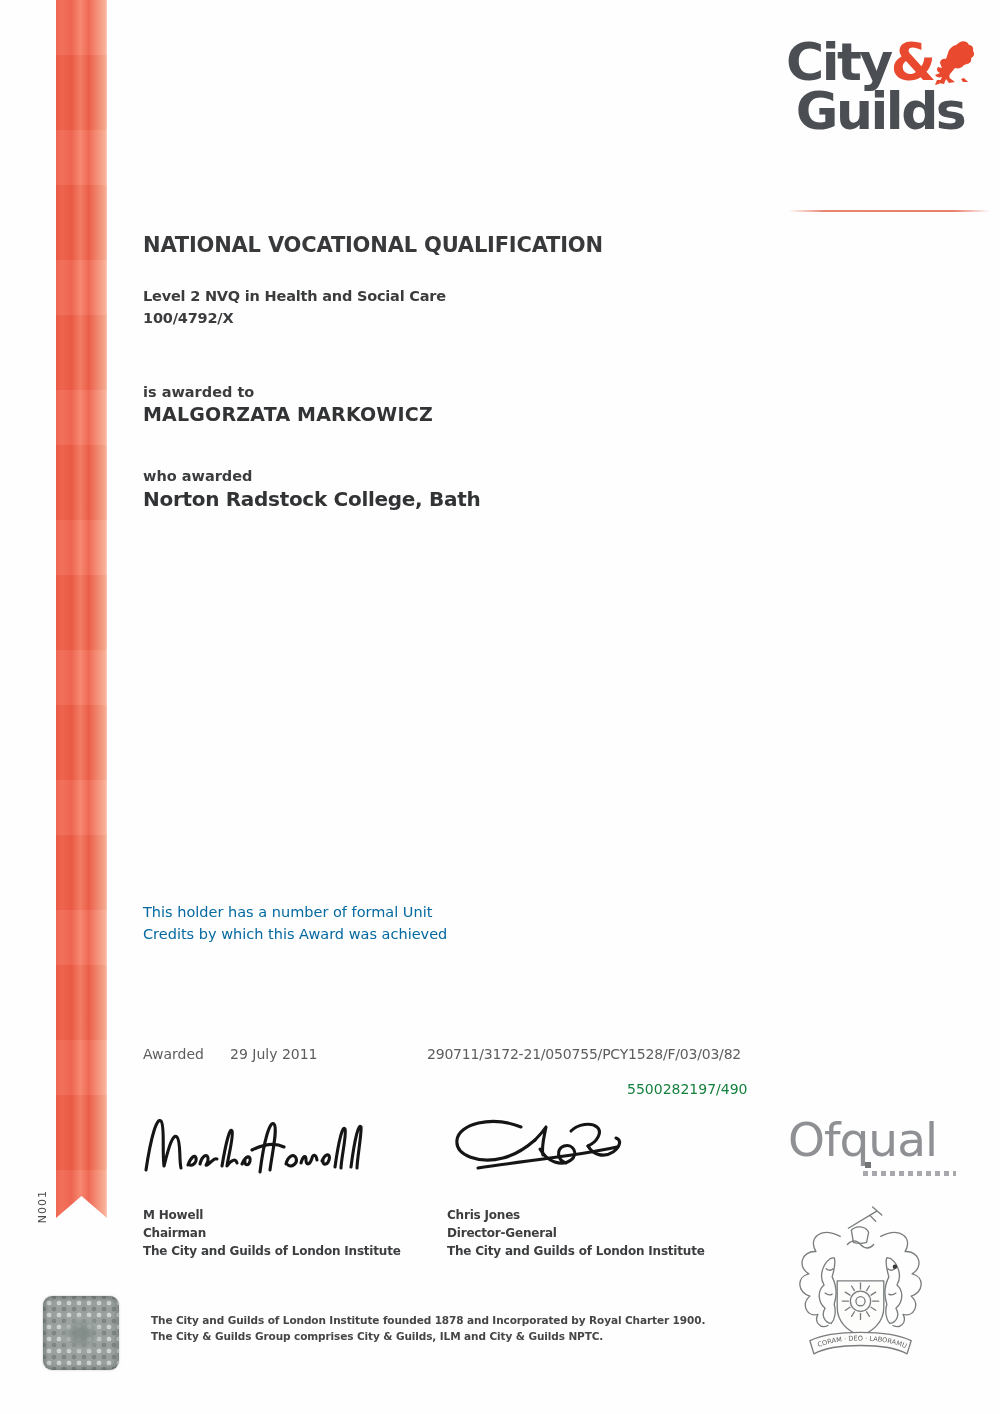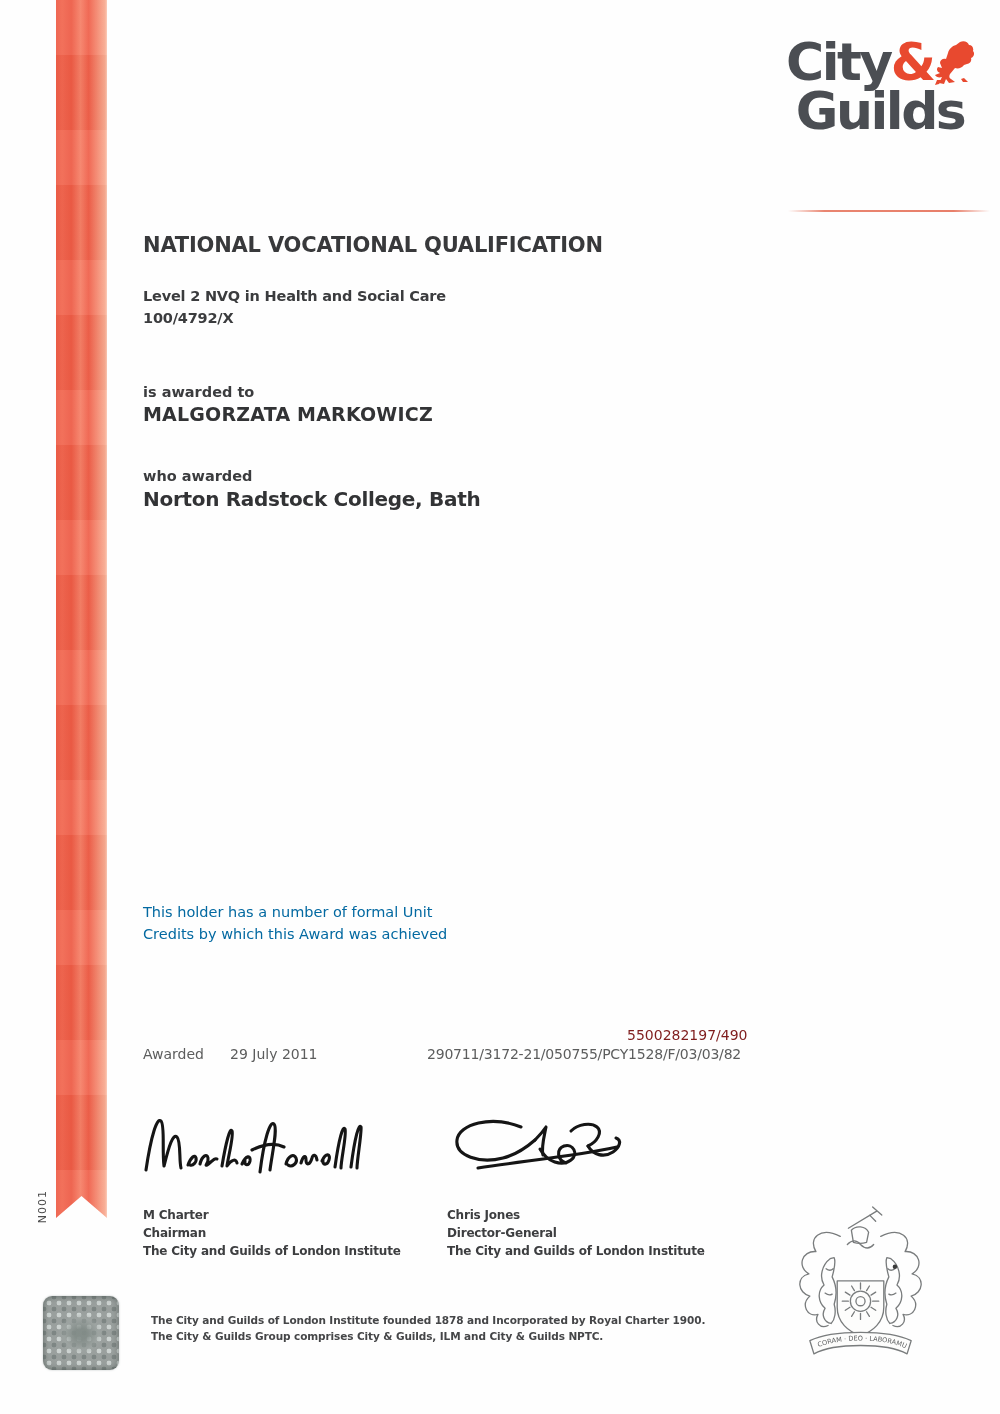--- a/index.html
+++ b/index.html
@@ -51,21 +51,21 @@
   .college .name { font-size:20px; font-weight:700; letter-spacing:-0.3px; margin-top:3px; color:#323335; }
 
   .note {
     position:absolute; left:143px; top:901px;
     font-size:14.5px; font-weight:400; color:#0369a1; line-height:22px;
   }
 
   .award-label { position:absolute; left:143px; top:1046px; font-size:14px; color:#5c5d5d; }
   .award-date  { position:absolute; left:230px; top:1046px; font-size:14px; color:#5c5d5d; }
   .award-ref   { position:absolute; left:427px; top:1046px; font-size:14px; color:#5c5d5d; letter-spacing:-0.2px; }
-  .cert-no     { position:absolute; left:627px; top:1027px; font-size:14px; color:#7f1d1d; }
+  .cert-no     { position:absolute; left:627px; top:1081px; font-size:14px; color:#15803d; }
 
   
   .sig1 { position:absolute; left:138px; top:1108px; }
   .sig2 { position:absolute; left:445px; top:1116px; }
 
   .signer { position:absolute; top:1206px; font-size:12px; font-weight:700; line-height:18px; color:#3d3e40; letter-spacing:-0.2px; }
   .signer.left  { left:143px; }
   .signer.right { left:447px; }
 
   
@@ -175,30 +175,35 @@
       <path d="M76 11 C46 -1 14 8 12 24 C10 40 35 48 58 42 C70 39 82 31 90 24"></path>
       <path d="M90 24 C95 19 99 14 101 11 C99 21 96 32 98 39"></path>
       <path d="M95 33 C102 46 117 51 126 44 C134 38 128 27 119 30 C111 33 112 44 121 47"></path>
       <path d="M126 15 C133 8 146 6 152 11 C158 16 152 26 143 30"></path>
       <path d="M143 30 C148 39 159 42 168 36 C175 31 177 24 171 22"></path>
       <path d="M33 52 C78 45 132 40 172 31"></path>
     </svg>
   </span>
 
   <div class="signer left">
-    <div>M Charter</div>
+    <div>M Howell</div>
     <div>Chairman</div>
     <div>The City and Guilds of London Institute</div>
   </div>
   <div class="signer right">
     <div>Chris Jones</div>
     <div>Director-General</div>
     <div>The City and Guilds of London Institute</div>
   </div>
 
+  <div class="ofqual">
+    <span class="word">Ofqual</span>
+    <span class="mark-sq"></span>
+    <span class="marks"></span>
+  </div>
 
   <span class="crest">
     <svg width="145" height="160" viewBox="0 0 140 158" fill="none" stroke="#797c7d" stroke-width="1.3" stroke-linecap="round" stroke-linejoin="round">
 
       <path d="M58 22 L86 5 M82 1 L91 9 M79 9 L85 15"></path>
 
       <path d="M61 24 a10 9 0 0 1 17 2 l-2 10 a13 6 0 0 1 -13 0 z"></path>
       <path d="M57 38 q7 -7 13 0 q7 7 13 0"></path>
 
       <path d="M50 30 C30 20 18 32 26 45 C12 44 7 60 19 67 C6 70 8 86 20 89 C11 97 17 110 28 107 C24 114 30 122 38 118"></path>

